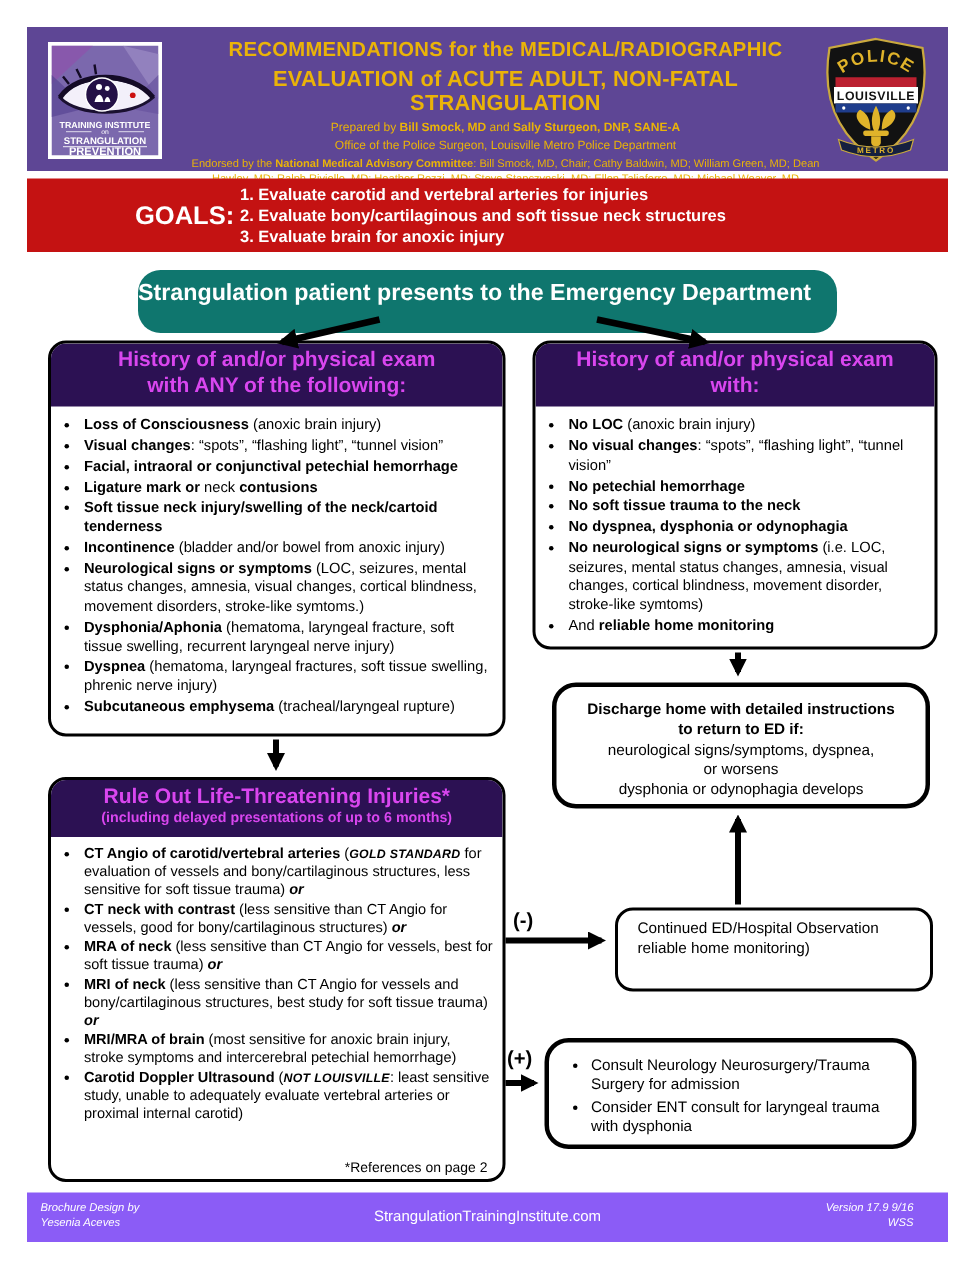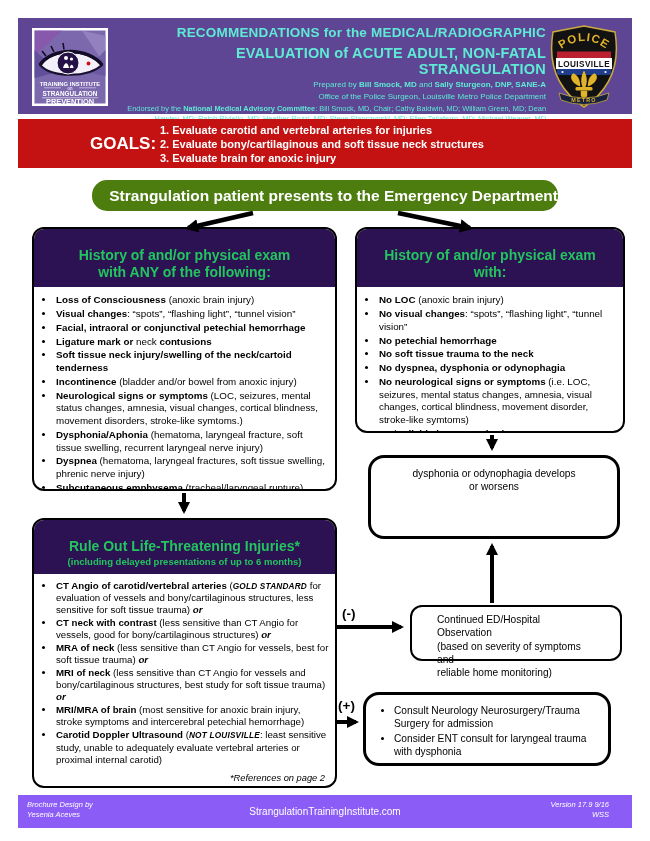--- a/index.html
+++ b/index.html
@@ -5,53 +5,53 @@
   *{box-sizing:border-box;margin:0;padding:0}
   html,body{width:650px;height:841px}
   body{background:#fff;font-family:"Liberation Sans",sans-serif;position:relative;color:#000}
   .abs{position:absolute}
   .b{font-weight:bold}
   .i{font-style:italic}
   .sc{font-weight:bold;font-style:italic;font-size:85%;letter-spacing:.2px}
 
   
   #header{left:18px;top:18px;width:614px;height:96px;background:#5e4695}
-  #title-block{position:absolute;left:88px;top:7px;width:440px;text-align:right;color:#5eead4}
+  #title-block{position:absolute;left:99px;top:7px;width:440px;text-align:center;color:#eab308}
   #title1{font-size:13.5px;font-weight:bold;letter-spacing:.2px}
   #title2{font-size:14.5px;font-weight:bold;margin-top:5px;letter-spacing:.2px}
   .hsub{font-size:8px;margin-top:3px}
   #endorsed{font-size:7.4px;margin-top:3px;line-height:1.3}
 
   
   #goals{left:18px;top:119px;width:614px;height:49px;background:#c41212;color:#fff}
   #goals-label{position:absolute;left:72px;top:15px;font-size:17px;font-weight:bold}
   #goals-list{position:absolute;left:142px;top:4px;list-style:none;font-size:11px;font-weight:bold;line-height:14.2px}
 
   
-  #er-banner{left:92px;top:180px;width:466px;height:31px;background:#4d7c0f;border-radius:15px;color:#fff;font-weight:bold;font-size:15.5px;text-align:right;line-height:31px}
+  #er-banner{left:92px;top:180px;width:466px;height:42px;background:#0f766e;border-radius:15px;color:#fff;font-weight:bold;font-size:15.5px;text-align:left;line-height:31px}
 
   
   .flowbox{position:absolute;border:2.5px solid #000;border-radius:12px;background:#fff;overflow:hidden}
-  .flowbox .bhead{background:#2c1153;color:#22c55e;text-align:center;font-weight:bold;padding:18px 4px 6px;line-height:1.23}
+  .flowbox .bhead{background:#2c1153;color:#d946ef;text-align:center;font-weight:bold;padding:2px 4px 6px;line-height:1.23}
   .bhead .l1,.bhead .l2{font-size:14px}
   .bhead .l3{font-size:9.5px;margin-top:1px}
   .bbody{padding:7px 6px 4px 4px;font-size:9.8px;line-height:1.3}
   .bbody ul{margin:0;padding-left:17px}
   .bbody li{padding-left:1px;margin-bottom:1px}
   #left-box{left:32px;top:227px;width:305px;height:264px}
   #right-box{left:355px;top:227px;width:270px;height:206px}
   #radio-box{left:32px;top:518px;width:305px;height:270px}
   #radio-box .bbody{font-size:9.7px;line-height:1.24;padding-top:6px}
-  #radio-footnote{position:absolute;right:10px;bottom:3px;font-style:italic;font-size:9.3px;background:#fff}
+  #radio-footnote{position:absolute;right:10px;bottom:3px;font-size:9.3px;background:#fff}
 
   
   .rbox{position:absolute;border:3px solid #000;border-radius:16px;background:#fff}
   #discharge{left:368px;top:455px;width:252px;height:84px;text-align:center;font-size:10.2px;padding:9px 5px;line-height:1.3}
   #discharge .boldlines{font-weight:bold}
-  #observation{left:410px;top:605px;width:212px;height:56px;border-width:2.5px;border-radius:12px;font-size:10.2px;padding:6px 25px;line-height:1.3}
+  #observation{left:410px;top:605px;width:212px;height:56px;border-width:2.5px;border-radius:12px;font-size:10.2px;padding:6px 13px;line-height:1.3}
   #consult{left:363px;top:692px;width:248px;height:74px;font-size:10.2px;padding:9px 6px;line-height:1.3}
   #consult ul{margin:0;padding-left:22px}
   #consult li{margin-bottom:1px}
 
   .branch-label{position:absolute;font-weight:bold;font-size:13.5px}
   #neg-label{left:342px;top:606px}
   #pos-label{left:338px;top:698px}
 
   
   #footer{left:18px;top:795px;width:614px;height:33px;background:#8b5cf6;color:#fff}
@@ -176,23 +176,28 @@
         <li><span class="b">No petechial hemorrhage</span></li>
         <li><span class="b">No soft tissue trauma to the neck</span></li>
         <li><span class="b">No dyspnea, dysphonia or odynophagia</span></li>
         <li><span class="b">No neurological signs or symptoms</span><span> (i.e. LOC, seizures, mental status changes, amnesia, visual changes, cortical blindness, movement disorder, stroke-like symtoms)</span></li>
         <li><span>And </span><span class="b">reliable home monitoring</span></li>
       </ul>
   </div>
 </div>
 
 <div id="discharge" class="rbox">
+  <div class="boldlines">
+      <div>Discharge home with detailed instructions</div>
+      <div>to return to ED if:</div>
+    </div>
   <div>
+      <div>neurological signs/symptoms, dyspnea,</div>
+      <div>or worsens</div>
       <div>dysphonia or odynophagia develops</div>
-      <div>or worsens</div>
     </div>
 </div>
 
 <div id="radio-box" class="flowbox">
   <div class="bhead">
     <div class="l2">Rule Out Life-Threatening Injuries*</div>
     <div class="l3">(including delayed presentations of up to 6 months)</div>
   </div>
   <div class="bbody">
     <ul>
@@ -205,21 +210,20 @@
       </ul>
   </div>
   <div id="radio-footnote">*References on page 2</div>
 </div>
 
 <div id="neg-label" class="branch-label">(-)</div>
 <div id="pos-label" class="branch-label">(+)</div>
 
 <div id="observation" class="rbox">
     <div>Continued ED/Hospital Observation</div>
-    <div>(based on severity of symptoms and</div>
     <div>reliable home monitoring)</div>
   </div>
 
 <div id="consult" class="rbox">
   <ul>
       <li><span>Consult Neurology Neurosurgery/Trauma Surgery for admission</span></li>
       <li><span>Consider ENT consult for laryngeal trauma with dysphonia</span></li>
     </ul>
 </div>
 

